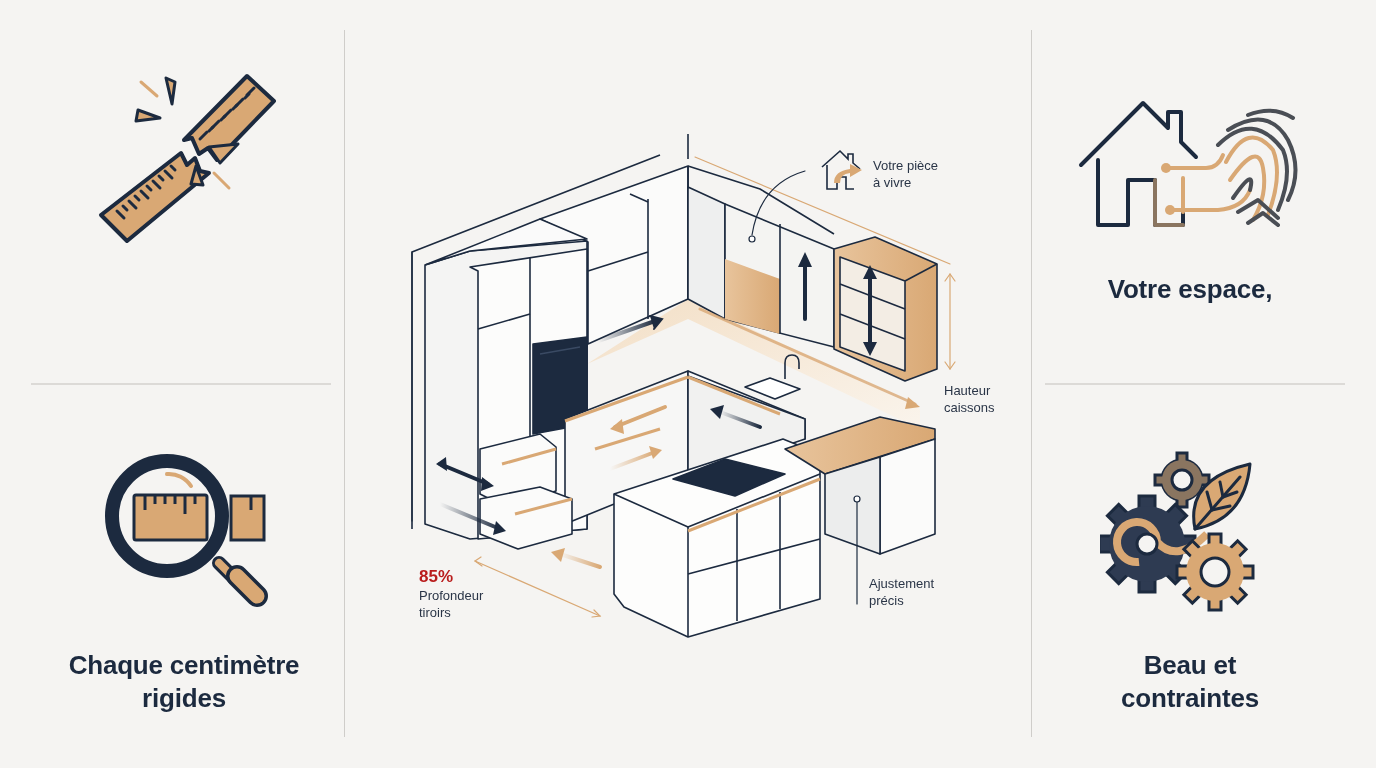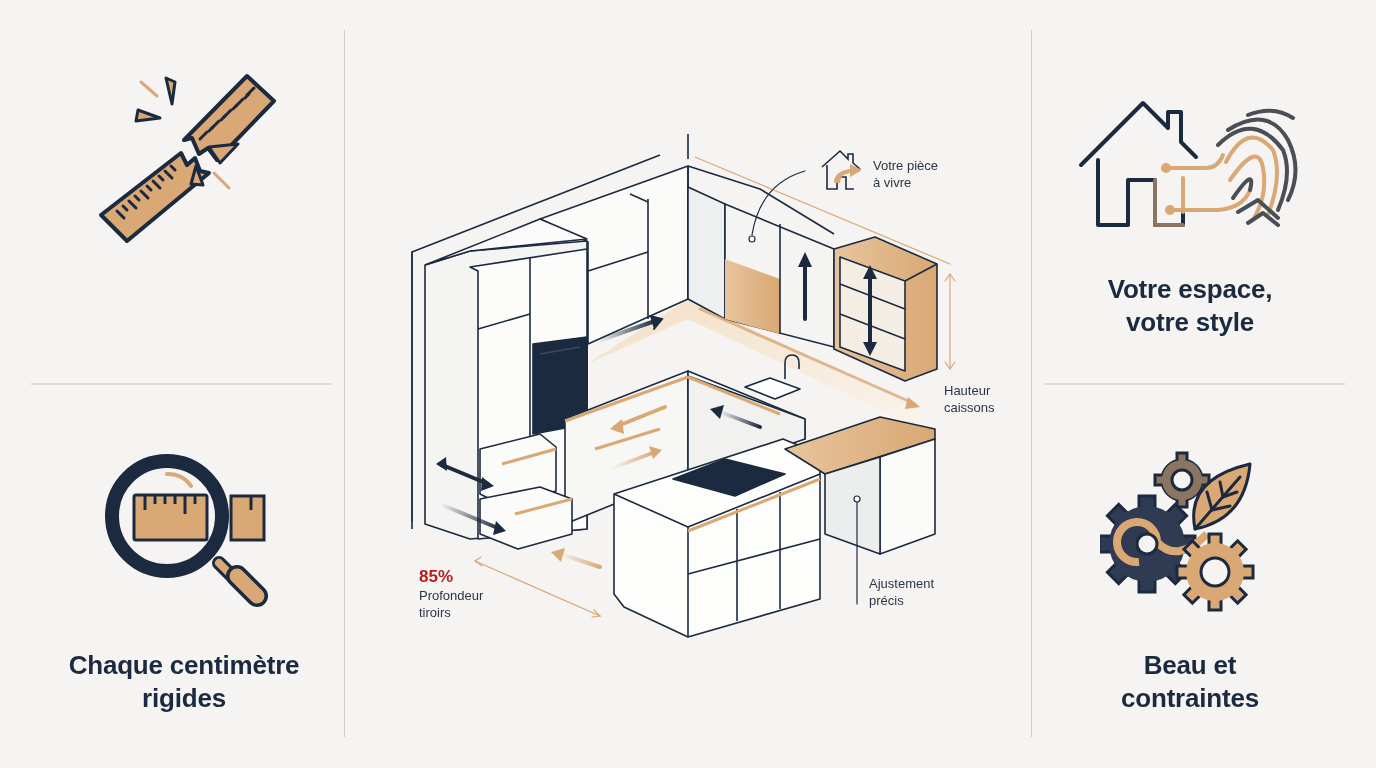--- a/index.html
+++ b/index.html
@@ -131,21 +131,20 @@
         <path d="M160 112 L180 100 L200 118" stroke="#4a4e55"></path>
         <path d="M170 123 L185 113 L200 125" stroke="#4a4e55"></path>
         <path d="M170 15 Q 195 5 215 18" stroke="#4a4e55"></path>
       </g>
       <circle cx="88" cy="68" r="5" fill="#d9a874"></circle>
       <circle cx="92" cy="110" r="5" fill="#d9a874"></circle>
     </svg>
   </div>
   <div class="title" style="top:273px;">
     <span class="l">Votre espace,</span>
-    <span class="l">votre style</span>
   </div>
 </div>
 
 <div class="panel" style="left:1018px; top:384px; height:281px;">
   <div class="icon" style="left:82px; top:60px;">
     <svg width="180" height="180" viewBox="0 0 180 180">
 
       <g transform="translate(82,36)">
         <circle r="20" fill="#8a7560" stroke="#1c2a3f" stroke-width="3"></circle>
         <g fill="#8a7560" stroke="#1c2a3f" stroke-width="3">

